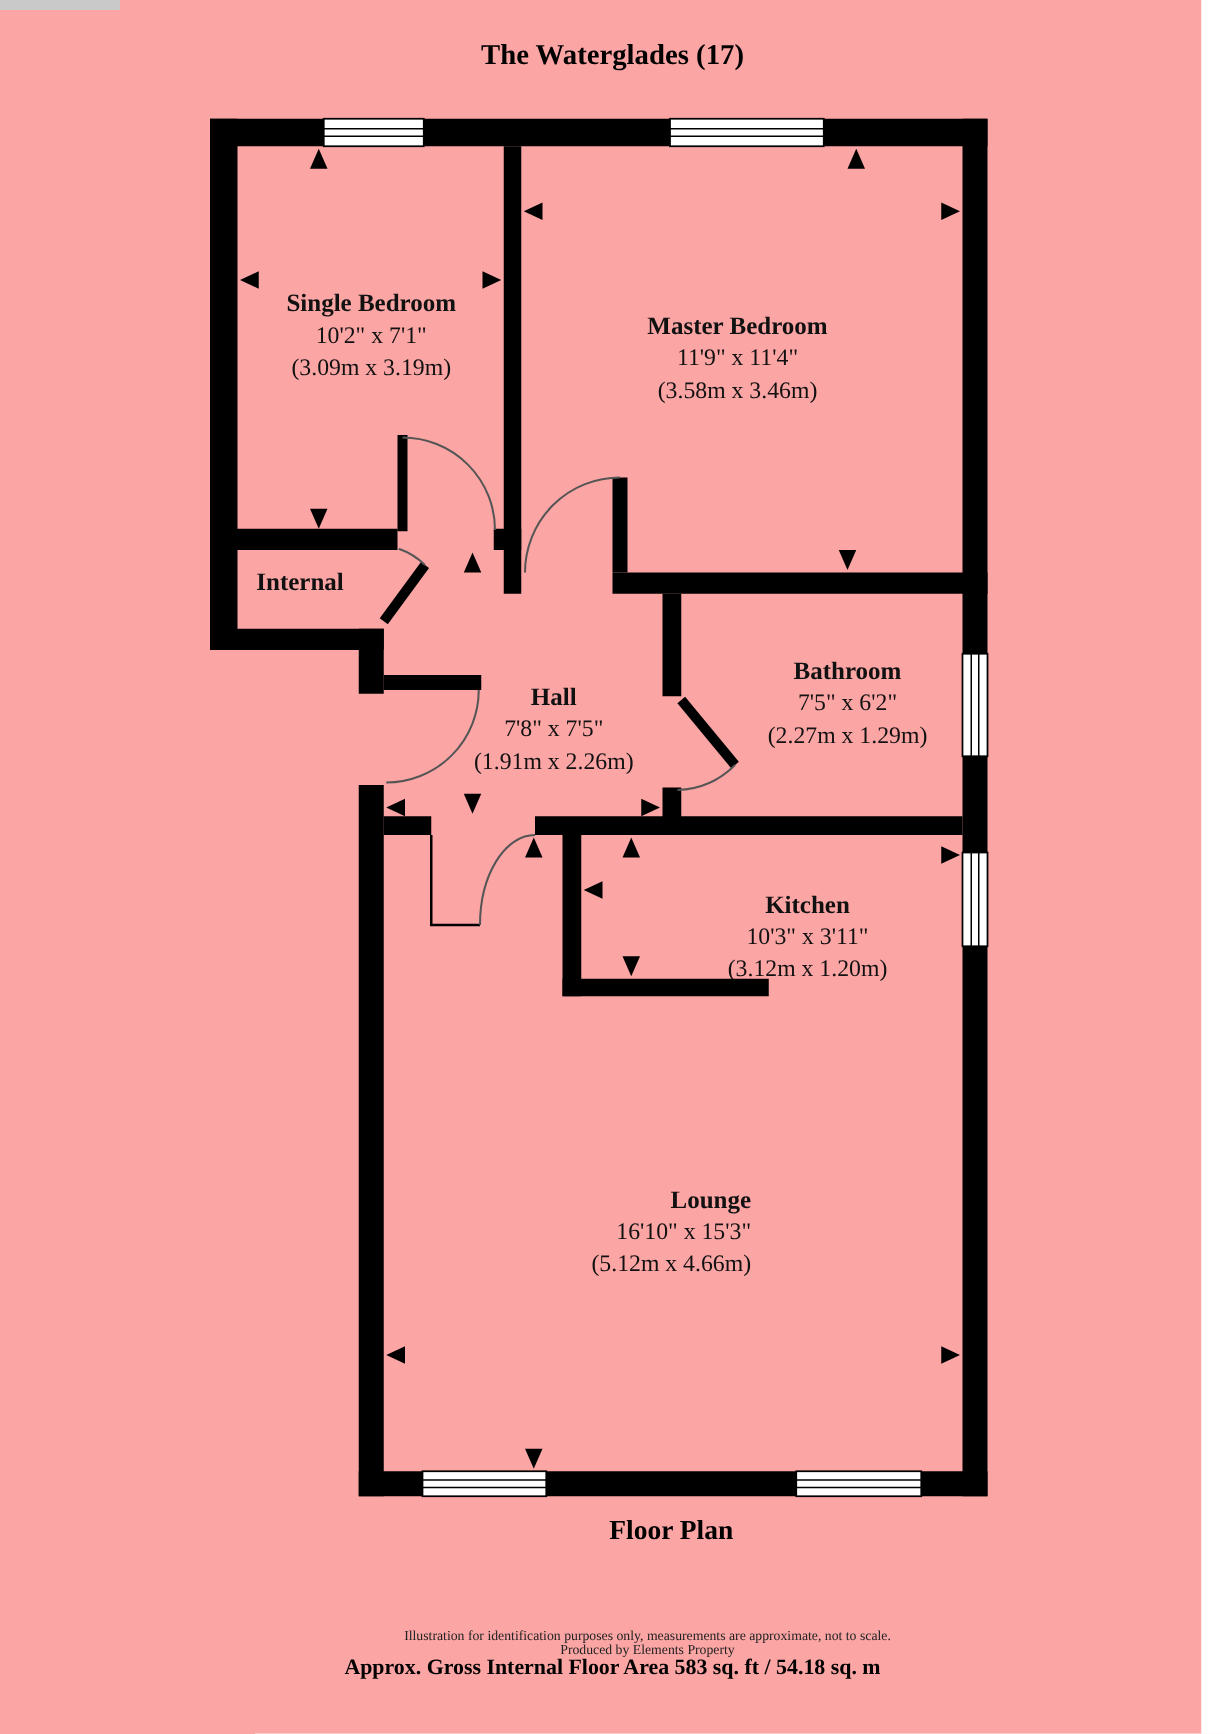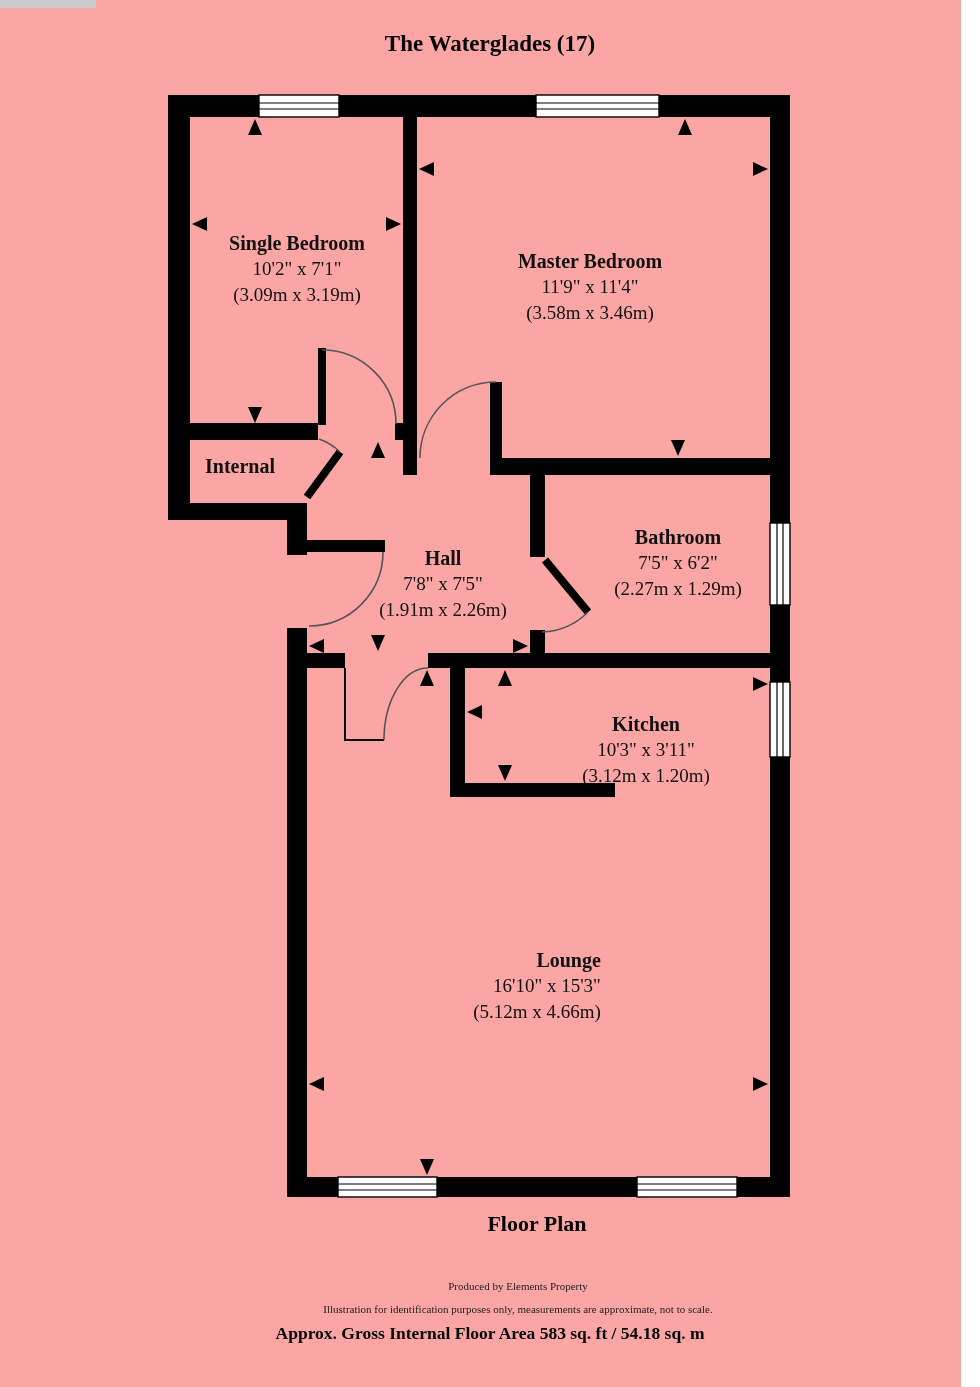--- a/index.html
+++ b/index.html
@@ -175,15 +175,15 @@
   <div class="lbl" style="left:537px;top:947px;text-align:right;">
     <div class="rname">Lounge</div>
     <div>16'10" x 15'3"</div>
     <div>(5.12m x 4.66m)</div>
   </div>
 
   <div class="planlabel" style="left:537px;top:1211px;">Floor Plan</div>
 
   <div class="foot-bold" style="left:490px;top:1323px;">Approx. Gross Internal Floor Area 583 sq. ft / 54.18 sq. m</div>
   <div class="foot-small" style="left:490px;top:1303px;">Illustration for identification purposes only, measurements are approximate, not to scale.</div>
-  <div class="foot-small" style="left:490px;top:1280px;">Produced by Elements Property</div>
+  <div class="foot-small" style="left:490px;top:1314px;">Produced by Elements Property</div>
 
 </div>
 
 </body></html>

